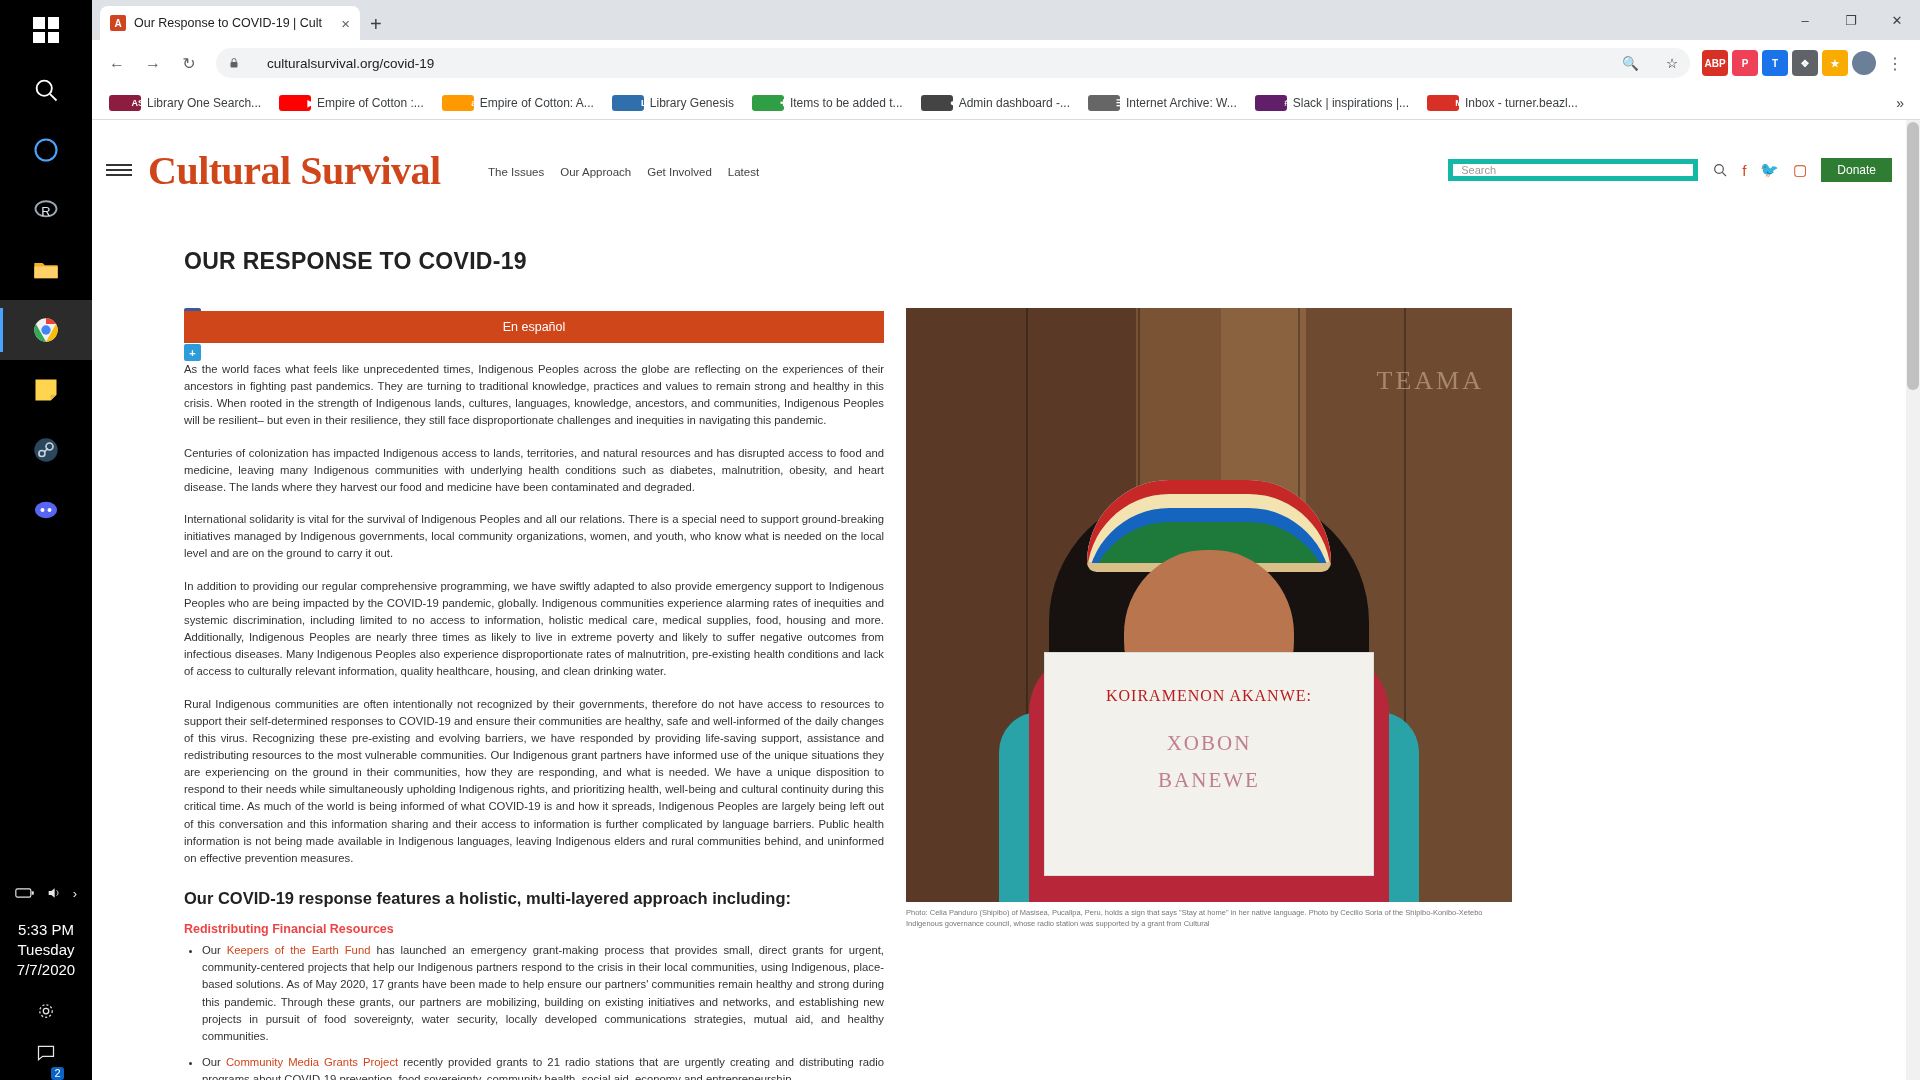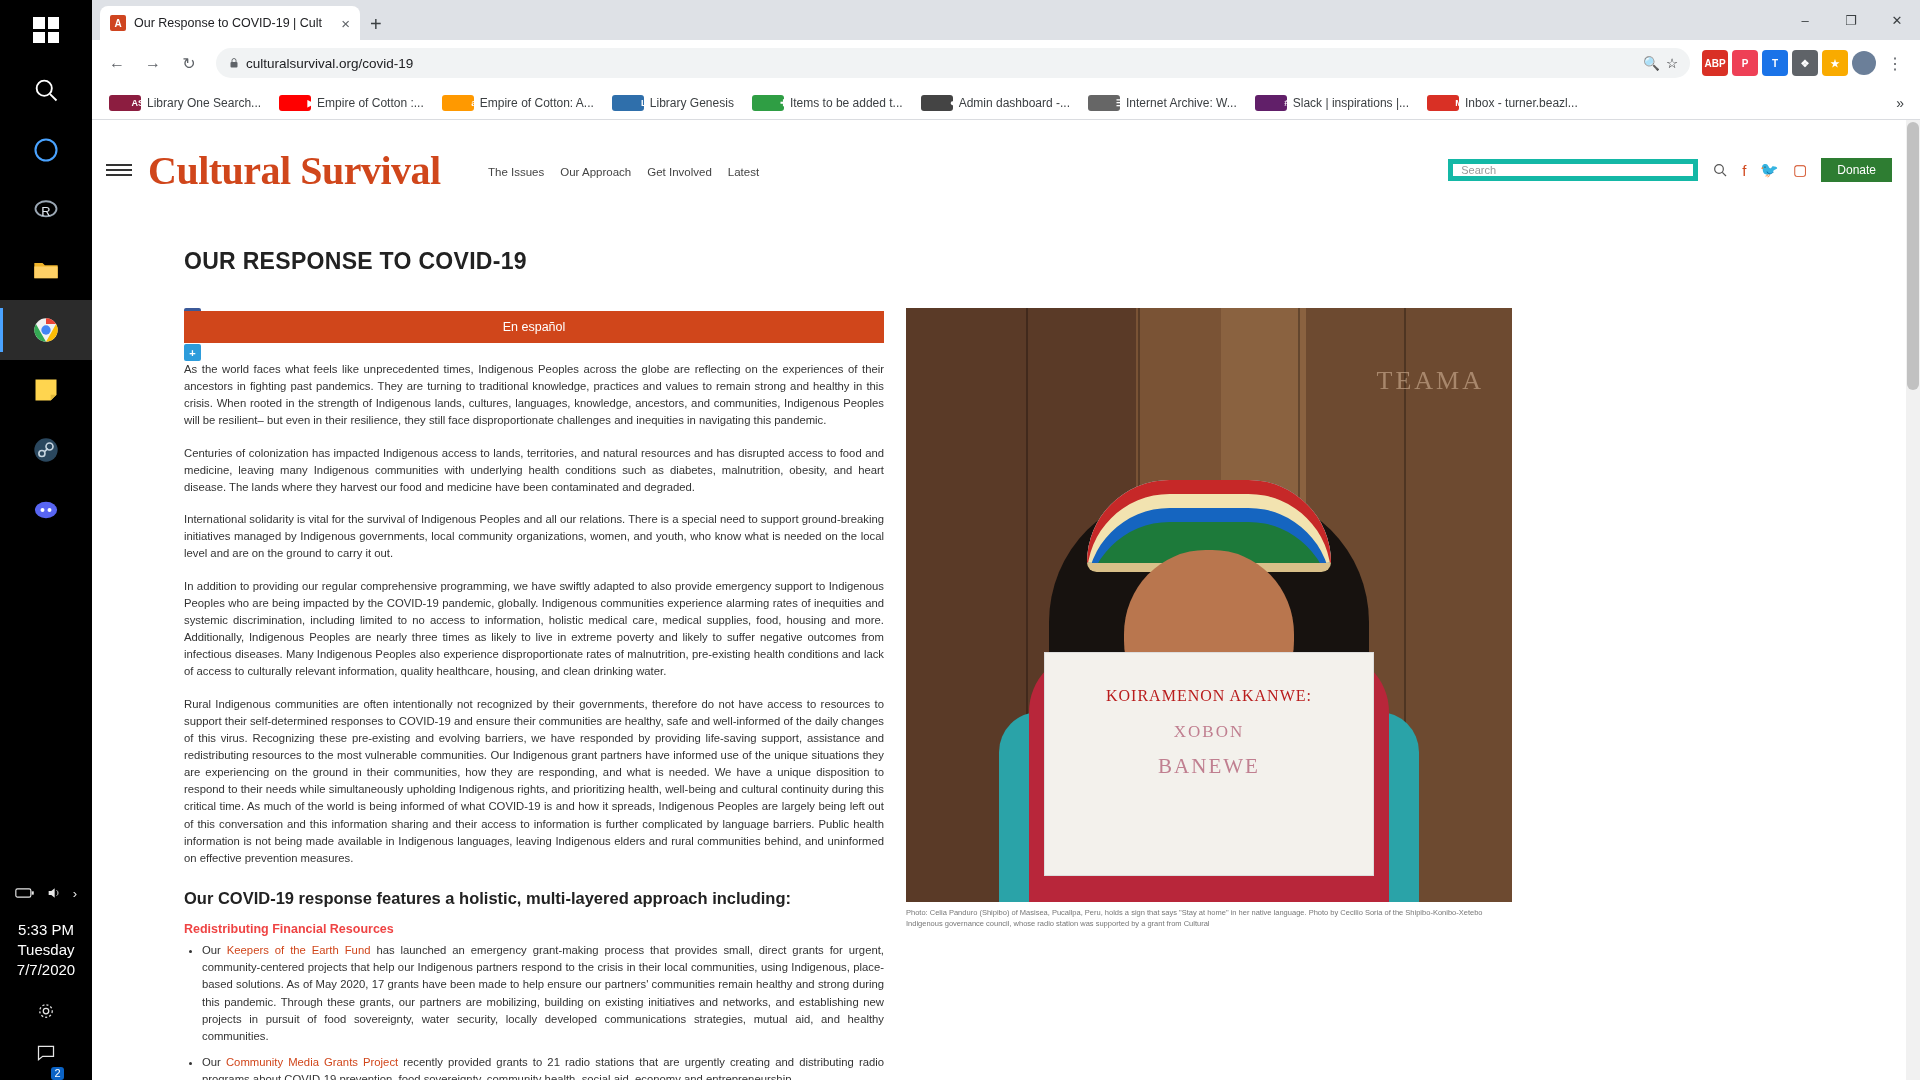--- a/index.html
+++ b/index.html
@@ -56,21 +56,21 @@
   .tab .title { flex: 1 1 auto; white-space: nowrap; overflow: hidden; text-overflow: clip; }
   .tab .tabclose { font-size: 15px; color: #5f6368; line-height: 1; }
   .newtab { margin-left: 10px; margin-bottom: 6px; font-size: 20px; color: #3c4043; line-height: 1; }
   .wincontrols { position: absolute; right: 0; top: 0; height: 40px; display: flex; align-items: center; }
   .wc { width: 46px; height: 40px; display: flex; align-items: center; justify-content: center; color: #3c4043; font-size: 13px;}
 
   .toolbar { height: 46px; background: #fff; display: flex; align-items: center; padding: 0 10px; gap: 6px; }
   .tb-btn { width: 30px; height: 30px; display: flex; align-items: center; justify-content: center; color: #5f6368; font-size: 16px; }
   .omnibox {
     flex: 1 1 auto; height: 30px; background: #f1f3f4; border-radius: 16px; display: flex; align-items: center;
-    padding: 0 12px; gap: 6px; font-size: 13.5px; color: #202124; margin: 0 6px;
+    padding: 0 12px; gap: 27px; font-size: 13.5px; color: #202124; margin: 0 6px;
   }
   .omnibox .url { flex: 1 1 auto; color: #202124; }
   .tb-right { display: flex; align-items: center; gap: 4px; }
   .ext-ic { width: 26px; height: 26px; border-radius: 4px; display: flex; align-items:center; justify-content:center;
     font-size: 10px; color: #fff; font-weight: bold; }
   .avatar { width: 24px; height: 24px; border-radius: 50%; background: #6b7f99; }
 
   .bookmarks { height: 34px; background: #fff; border-bottom: 1px solid #dadce0; display: flex; align-items: center; padding: 0 10px; gap: 4px; }
   .bm { display: flex; align-items: center; gap: 6px; padding: 3px 7px; border-radius: 4px; font-size: 12px; color: #3c4043; white-space: nowrap; }
   .bm .bmic { width: 16px; height: 16px; border-radius: 3px; display:flex; align-items:center; justify-content:center; font-size:9px; color:#fff; font-weight:bold;padding-left:32px;}
@@ -120,21 +120,21 @@
   .ph-hair { position:absolute; left: 20px; right: 20px; top: 60px; bottom: 0; background: #17120f; border-radius: 130px 130px 0 0;}
   .ph-body { position:absolute; left: 0; right: 0; bottom: 0; height: 250px; background: #b8263a; border-radius: 60px 60px 0 0;}
   .ph-shoulder-l { position:absolute; left: -30px; bottom: 0; width: 120px; height: 190px; background: #2aa3a8; border-radius: 40px 20px 0 0;}
   .ph-shoulder-r { position:absolute; right: -30px; bottom: 0; width: 120px; height: 190px; background: #2aa3a8; border-radius: 20px 40px 0 0;}
   .ph-face { position:absolute; left: 95px; top: 118px; width: 170px; height: 175px; background: #b9764e; border-radius: 48%;}
   .ph-hat { position:absolute; left: 58px; top: 48px; width: 244px; height: 92px; background: #1d7a3a; border-radius: 120px 120px 14px 14px;
     border-bottom: 9px solid #d9c089; box-shadow: inset 0 14px 0 #c62828, inset 0 28px 0 #f2e3b0, inset 0 42px 0 #1565c0;}
   .ph-sign { position: absolute; left: 50%; transform: translateX(-50%); bottom: 26px; width: 330px; height: 224px; background: #f3f1ec;
     border: 1px solid #ddd; }
   .ph-sign .l1 { text-align:center; color:#b91c1c; font-size: 16px; margin-top: 34px; letter-spacing: 1px; font-family:"Liberation Serif",serif;}
-  .ph-sign .l2 { text-align:center; color:#c07f90; font-size: 17px; margin-top: 17px; letter-spacing: 2px; font-family:"Liberation Serif",serif;}
+  .ph-sign .l2 { text-align:center; color:#c07f90; font-size: 21px; margin-top: 26px; letter-spacing: 2px; font-family:"Liberation Serif",serif;}
   .ph-sign .l3 { text-align:center; color:#c07f90; font-size: 21px; margin-top: 12px; letter-spacing: 2px; font-family:"Liberation Serif",serif;}
   .caption { width: 606px; font-size: 7.5px; color: #777; margin-top: 6px; line-height: 1.4; }
 </style>
 </head>
 <body>
 
 <div id="screen">
 
   <div class="dock">
     <div class="dock-item">

